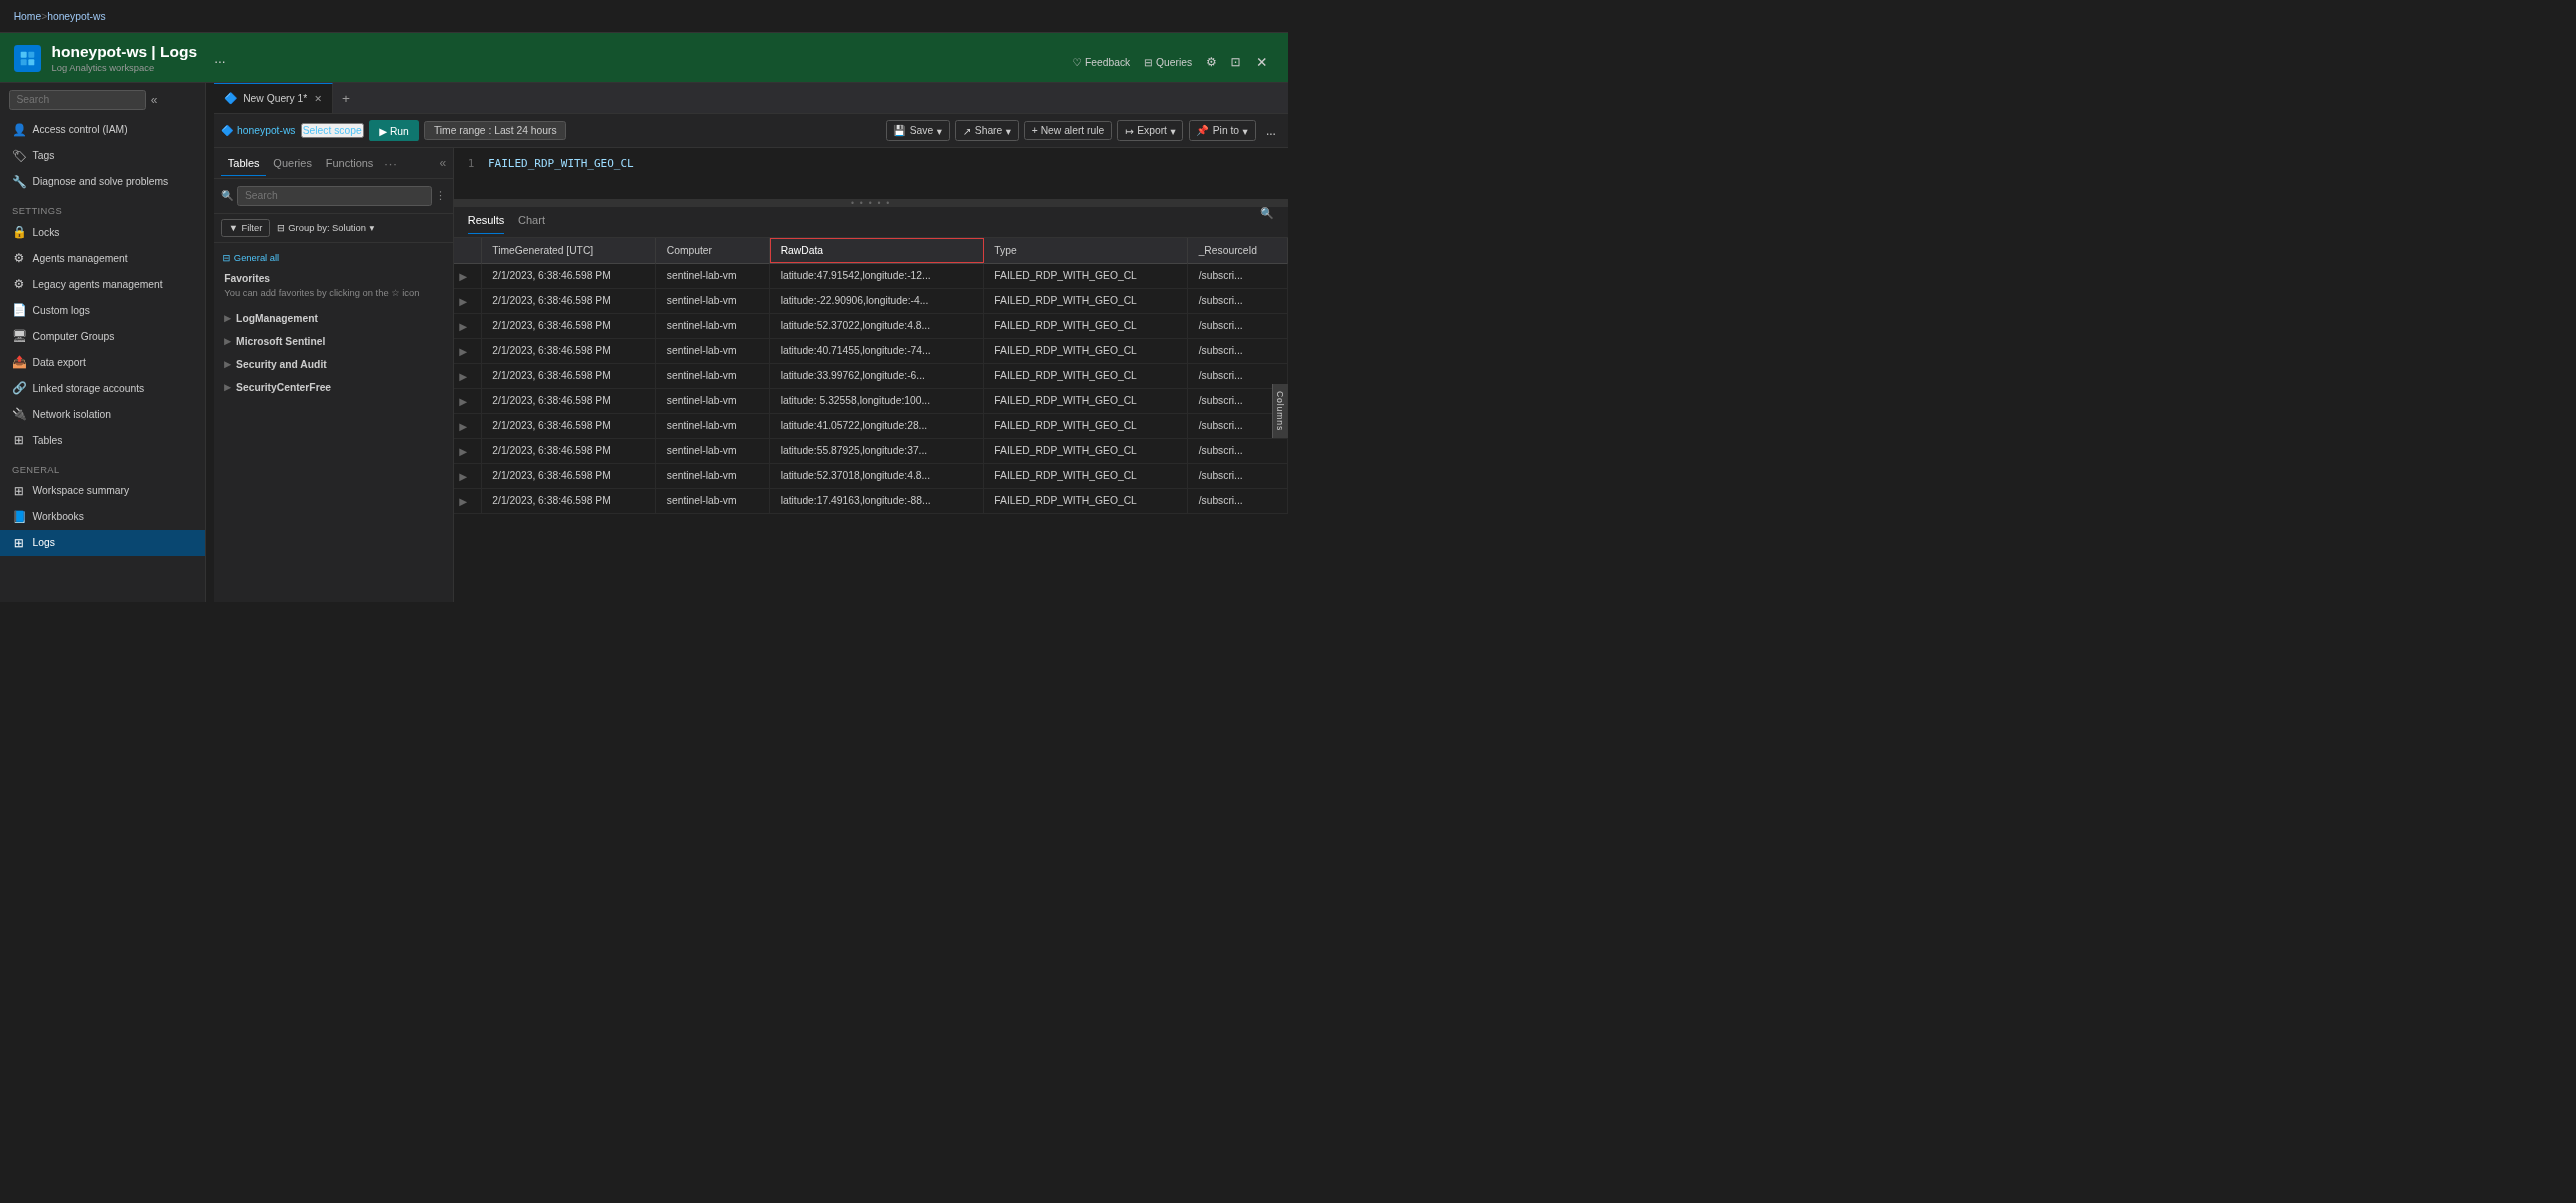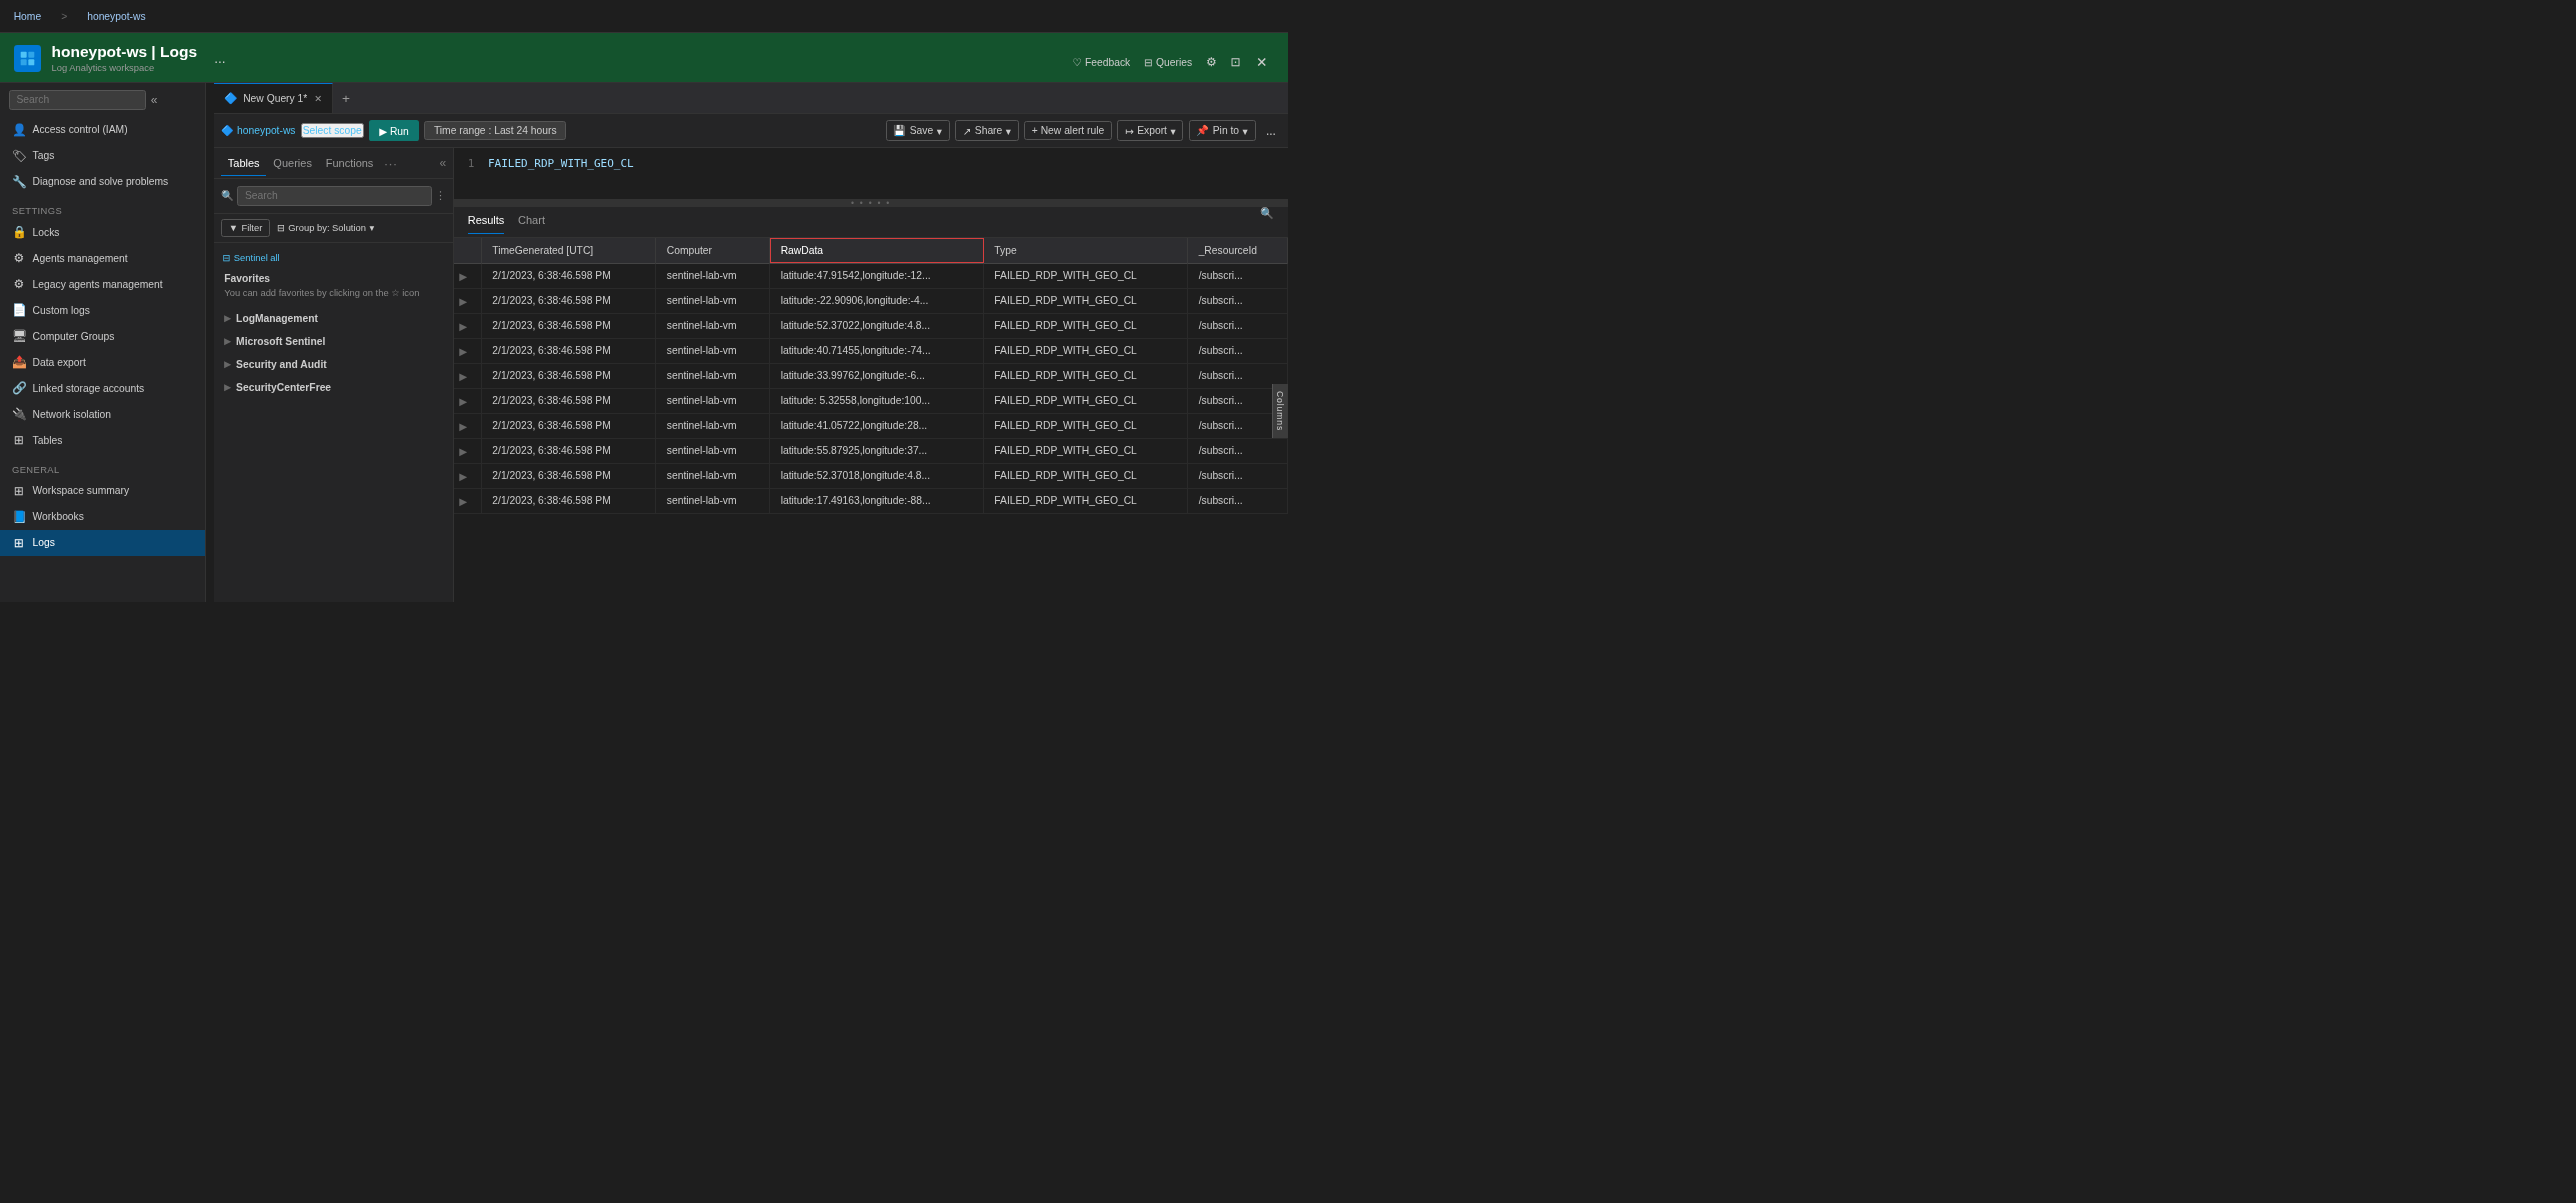--- a/index.html
+++ b/index.html
@@ -12,21 +12,21 @@
       height: 602px;
       overflow: hidden;
     }
 
     
     .top-header {
       background: #1e1e1e;
       padding: 6.9px 13.7px;
       display: flex;
       align-items: center;
-      gap: 20px;
+      gap: 0;
       border-bottom: 0.9px solid #333;
       height: 33px;
     }
     .breadcrumb-home {
       color: #9ec7f3;
       font-size: 10.3px;
     }
     .breadcrumb-sep {
       color: #666;
       font-size: 10.3px;
@@ -755,21 +755,21 @@
           <button class="group-btn">
             <span>⊟</span>
             <span>Group by: Solution</span>
             <span>▾</span>
           </button>
         </div>
 
         <div class="tables-content">
           <div class="collapse-all-btn">
             <span>⊟</span>
-            <span>Sentinel all</span>
+            <span>General all</span>
           </div>
 
           <div class="favorites-section">
             <div class="favorites-title">Favorites</div>
             <div class="favorites-hint">You can add favorites by clicking on the ☆ icon</div>
           </div>
 
           <div class="table-group">
             <div class="table-group-header">
               <span class="chevron-right">▶</span>

